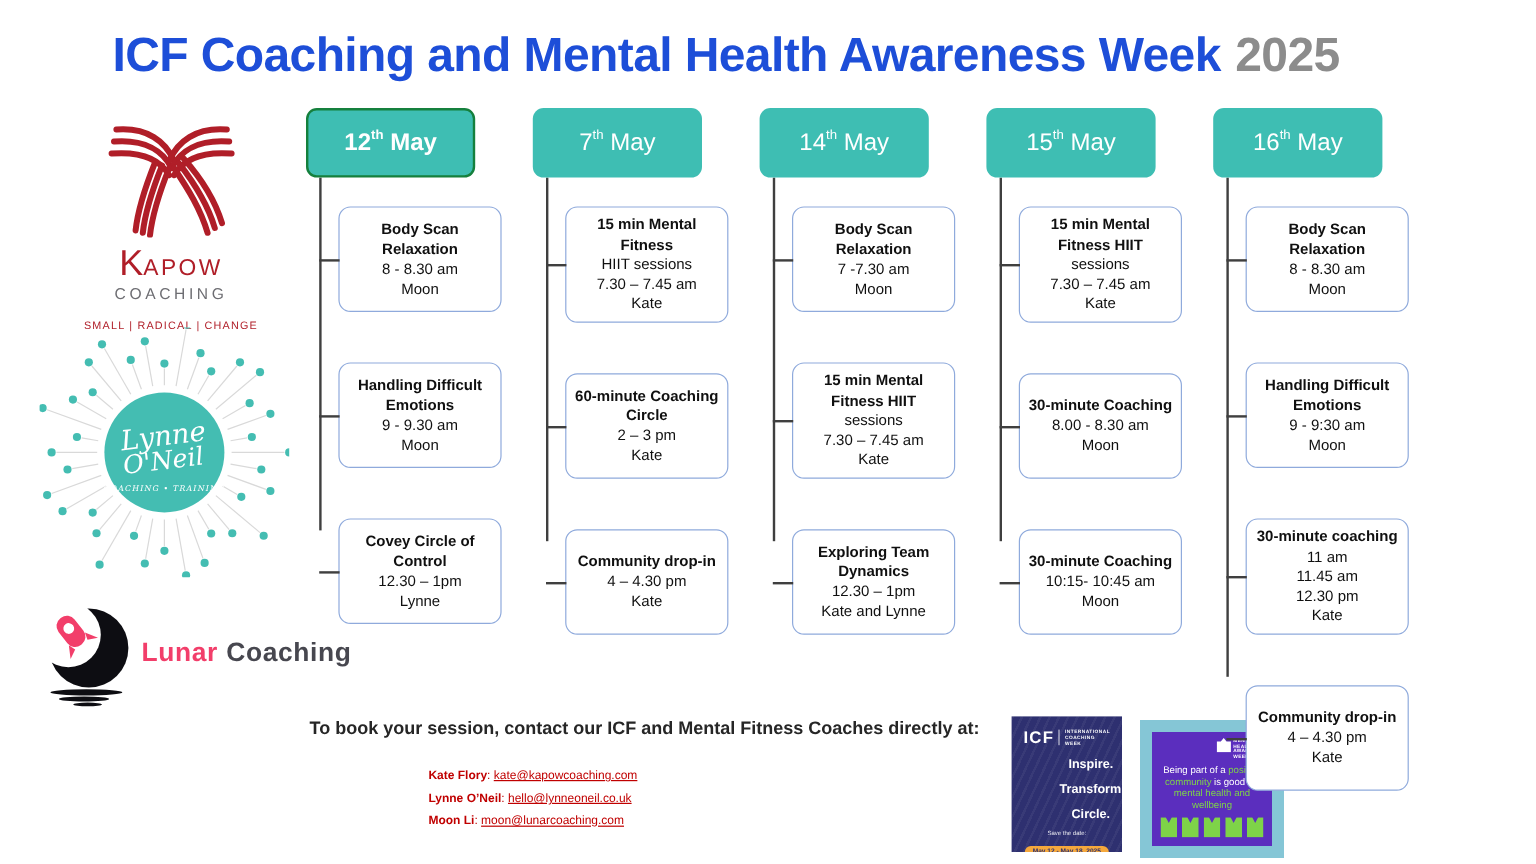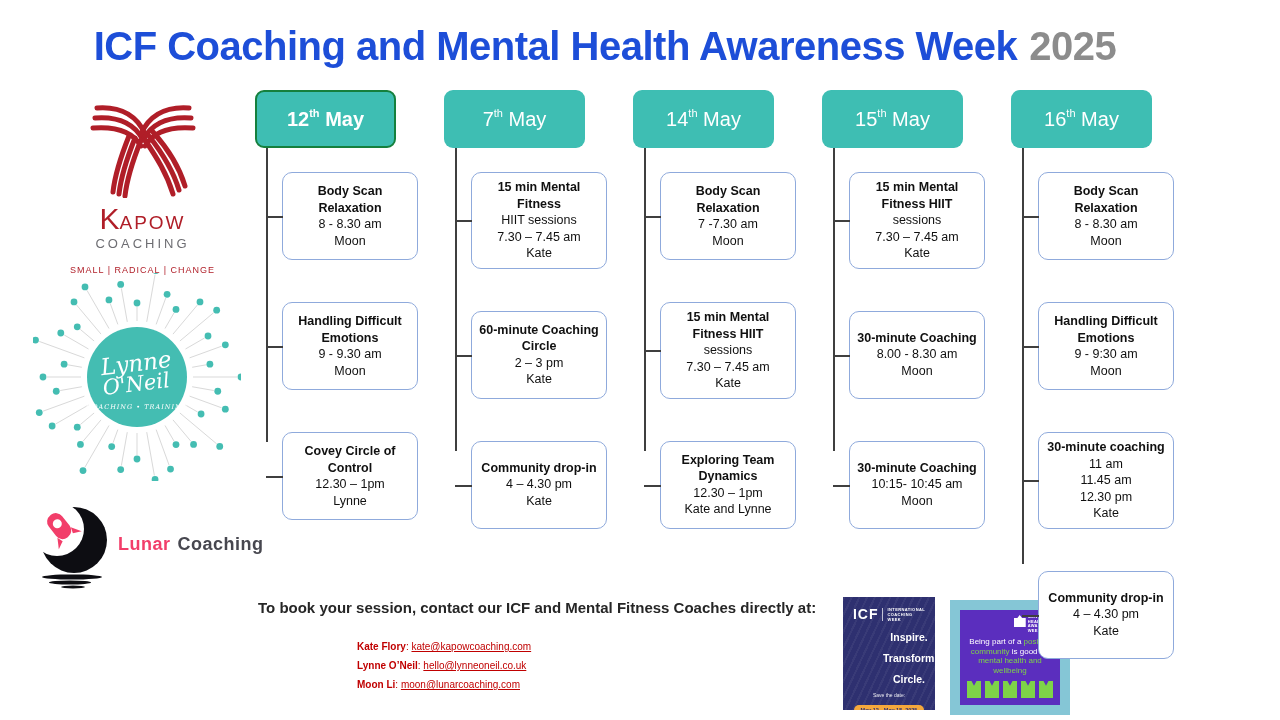--- a/index.html
+++ b/index.html
@@ -38,21 +38,21 @@
   .kapow-word .rest{font-size:19px;letter-spacing:2px;}
   .kapow-sub{color:#6d6d72;font-size:13px;letter-spacing:3px;margin-top:2px;}
   .kapow-tag{color:#B01E28;font-size:9px;letter-spacing:1px;margin-top:14px;}
 
   
   .lynne{position:absolute;left:33px;top:273px;}
   .lynne text{font-family:"DejaVu Serif",serif;font-style:italic;fill:#fff;}
 
   
   .lunar{position:absolute;left:30px;top:498px;display:flex;align-items:center;gap:6px;}
-  .lunar-text{font-size:18px;font-weight:bold;letter-spacing:0.5px;}
+  .lunar-text{font-size:22px;font-weight:bold;letter-spacing:0.5px;}
   .lunar-text .w1{color:#F23E6A;}
   .lunar-text .w2{color:#47474F;margin-left:7px;}
 
   
   .book-heading{position:absolute;left:258px;top:599px;font-size:15px;font-weight:bold;color:#262626;}
   .contacts{position:absolute;left:357px;top:637px;font-size:10px;line-height:19px;color:#C00000;}
   .contacts b{font-weight:bold;}
   .contacts a{color:#C00000;text-decoration:underline;}
 
   

